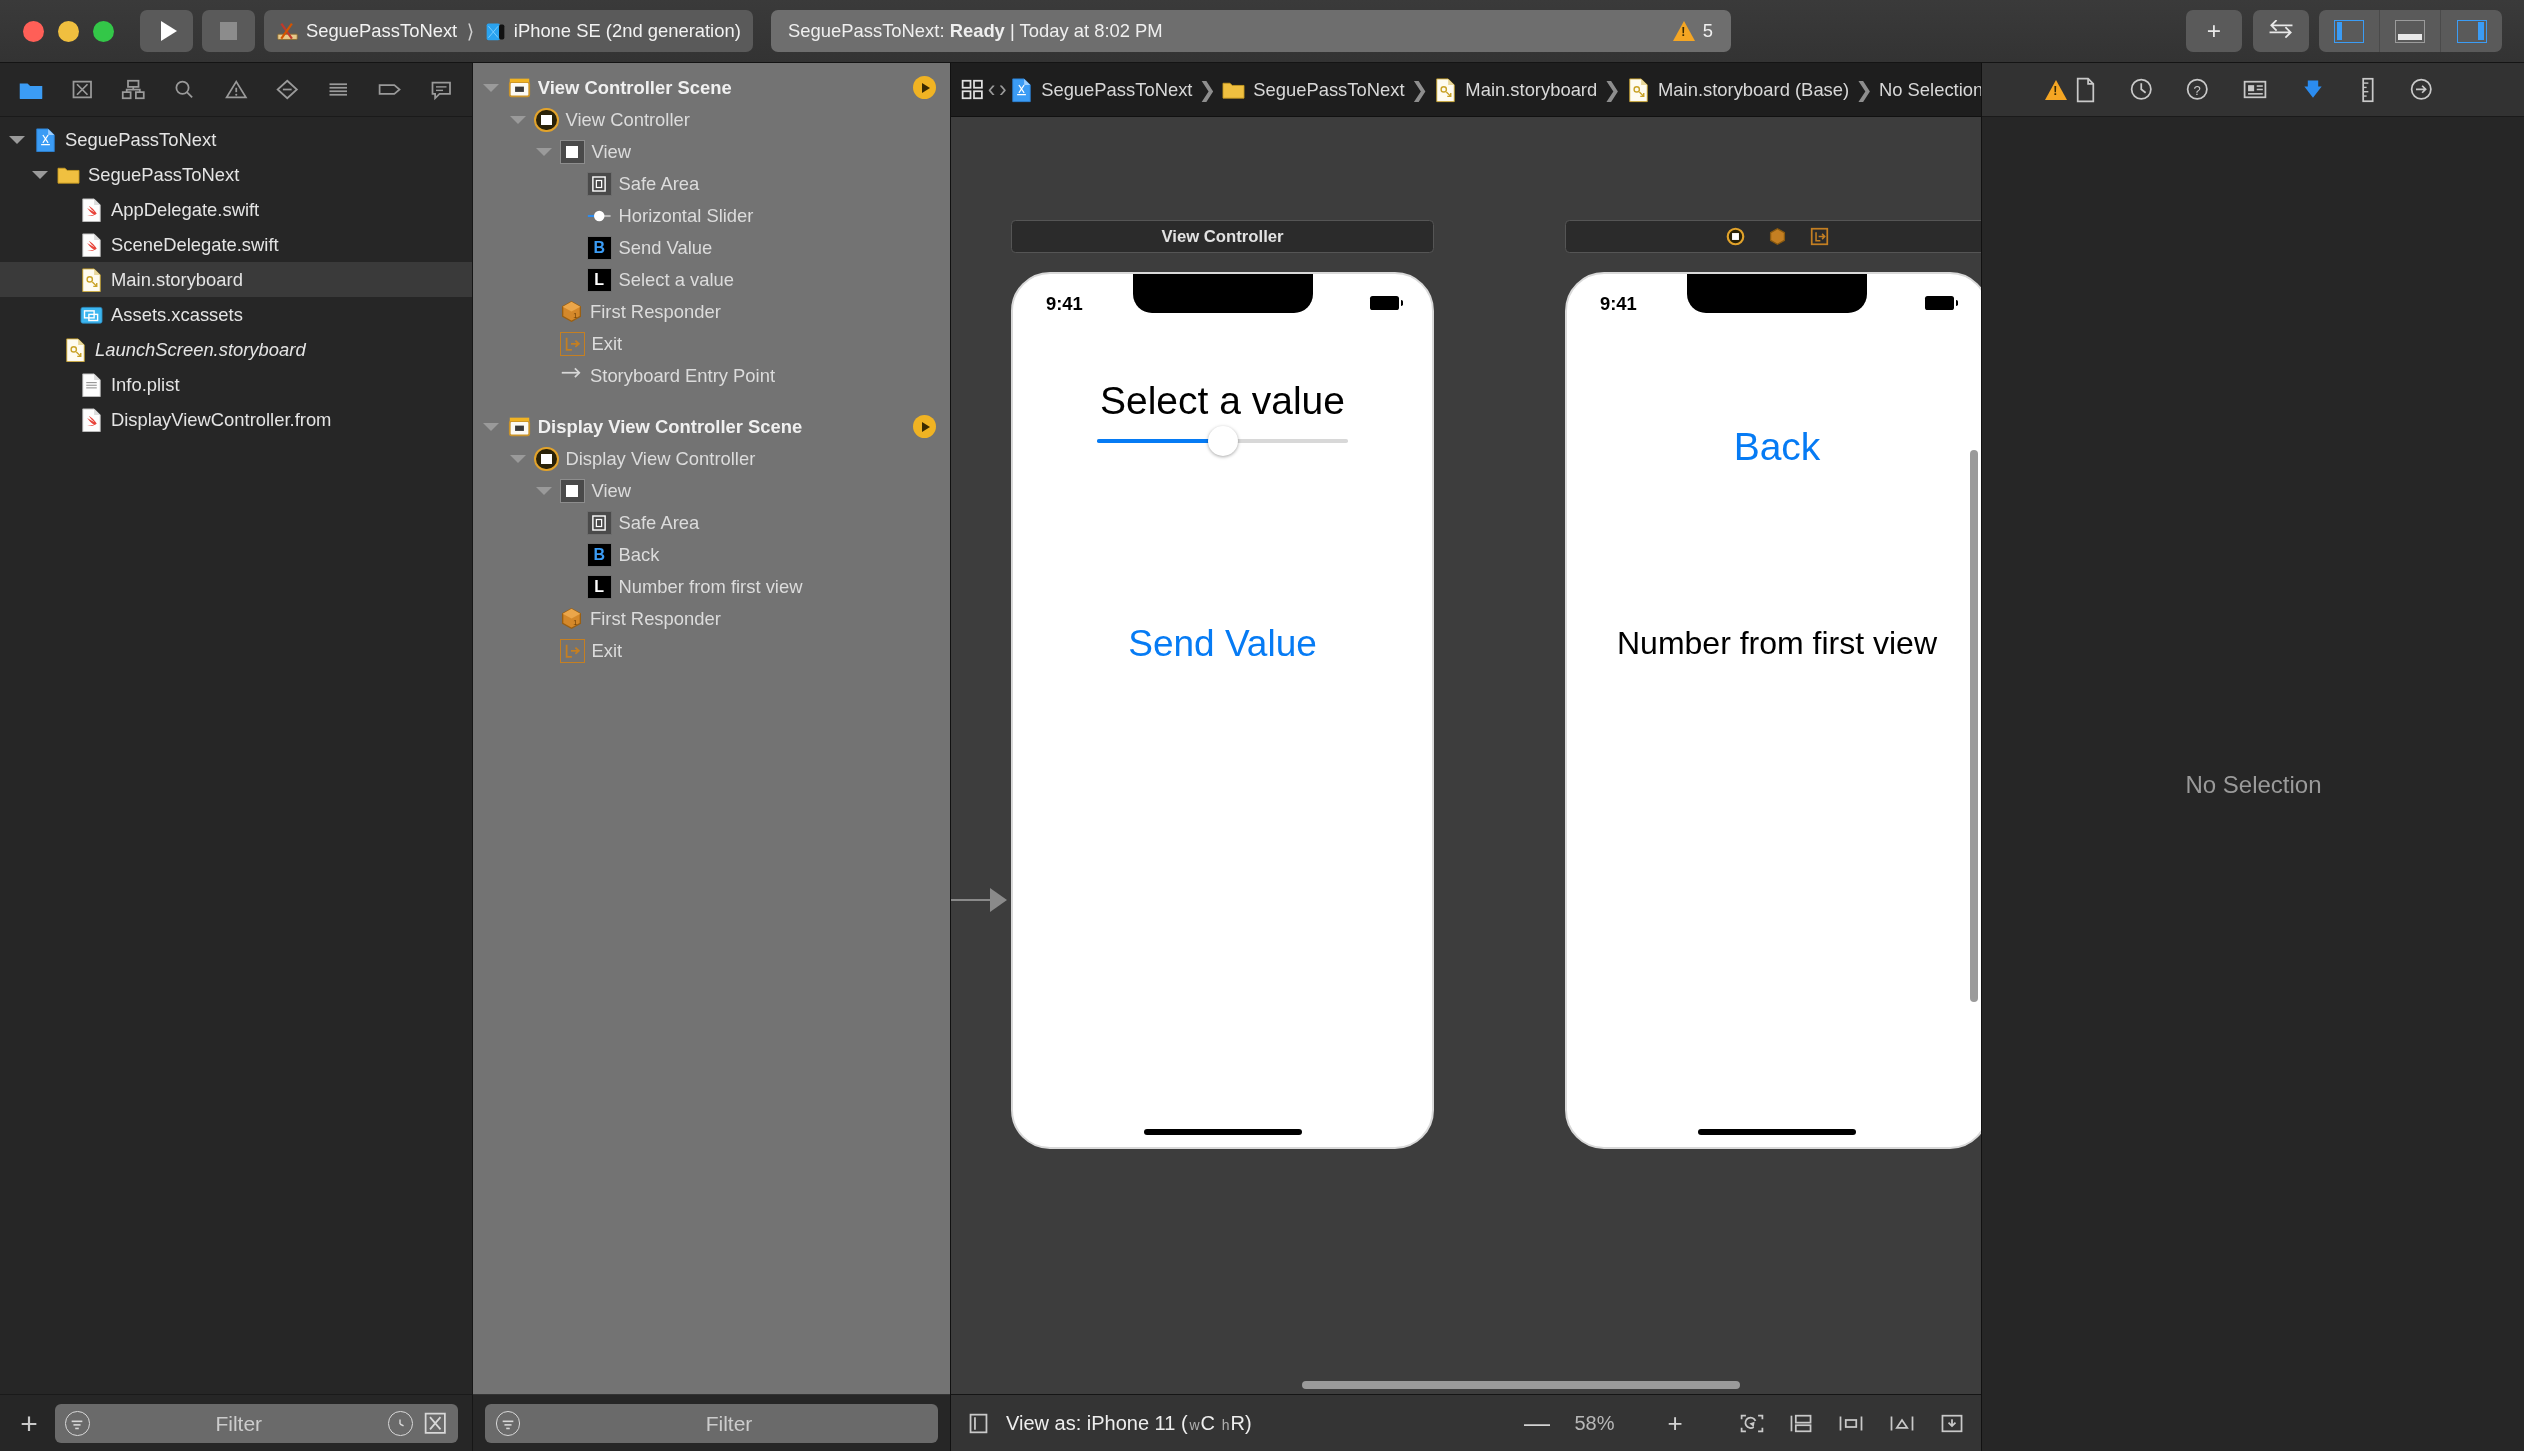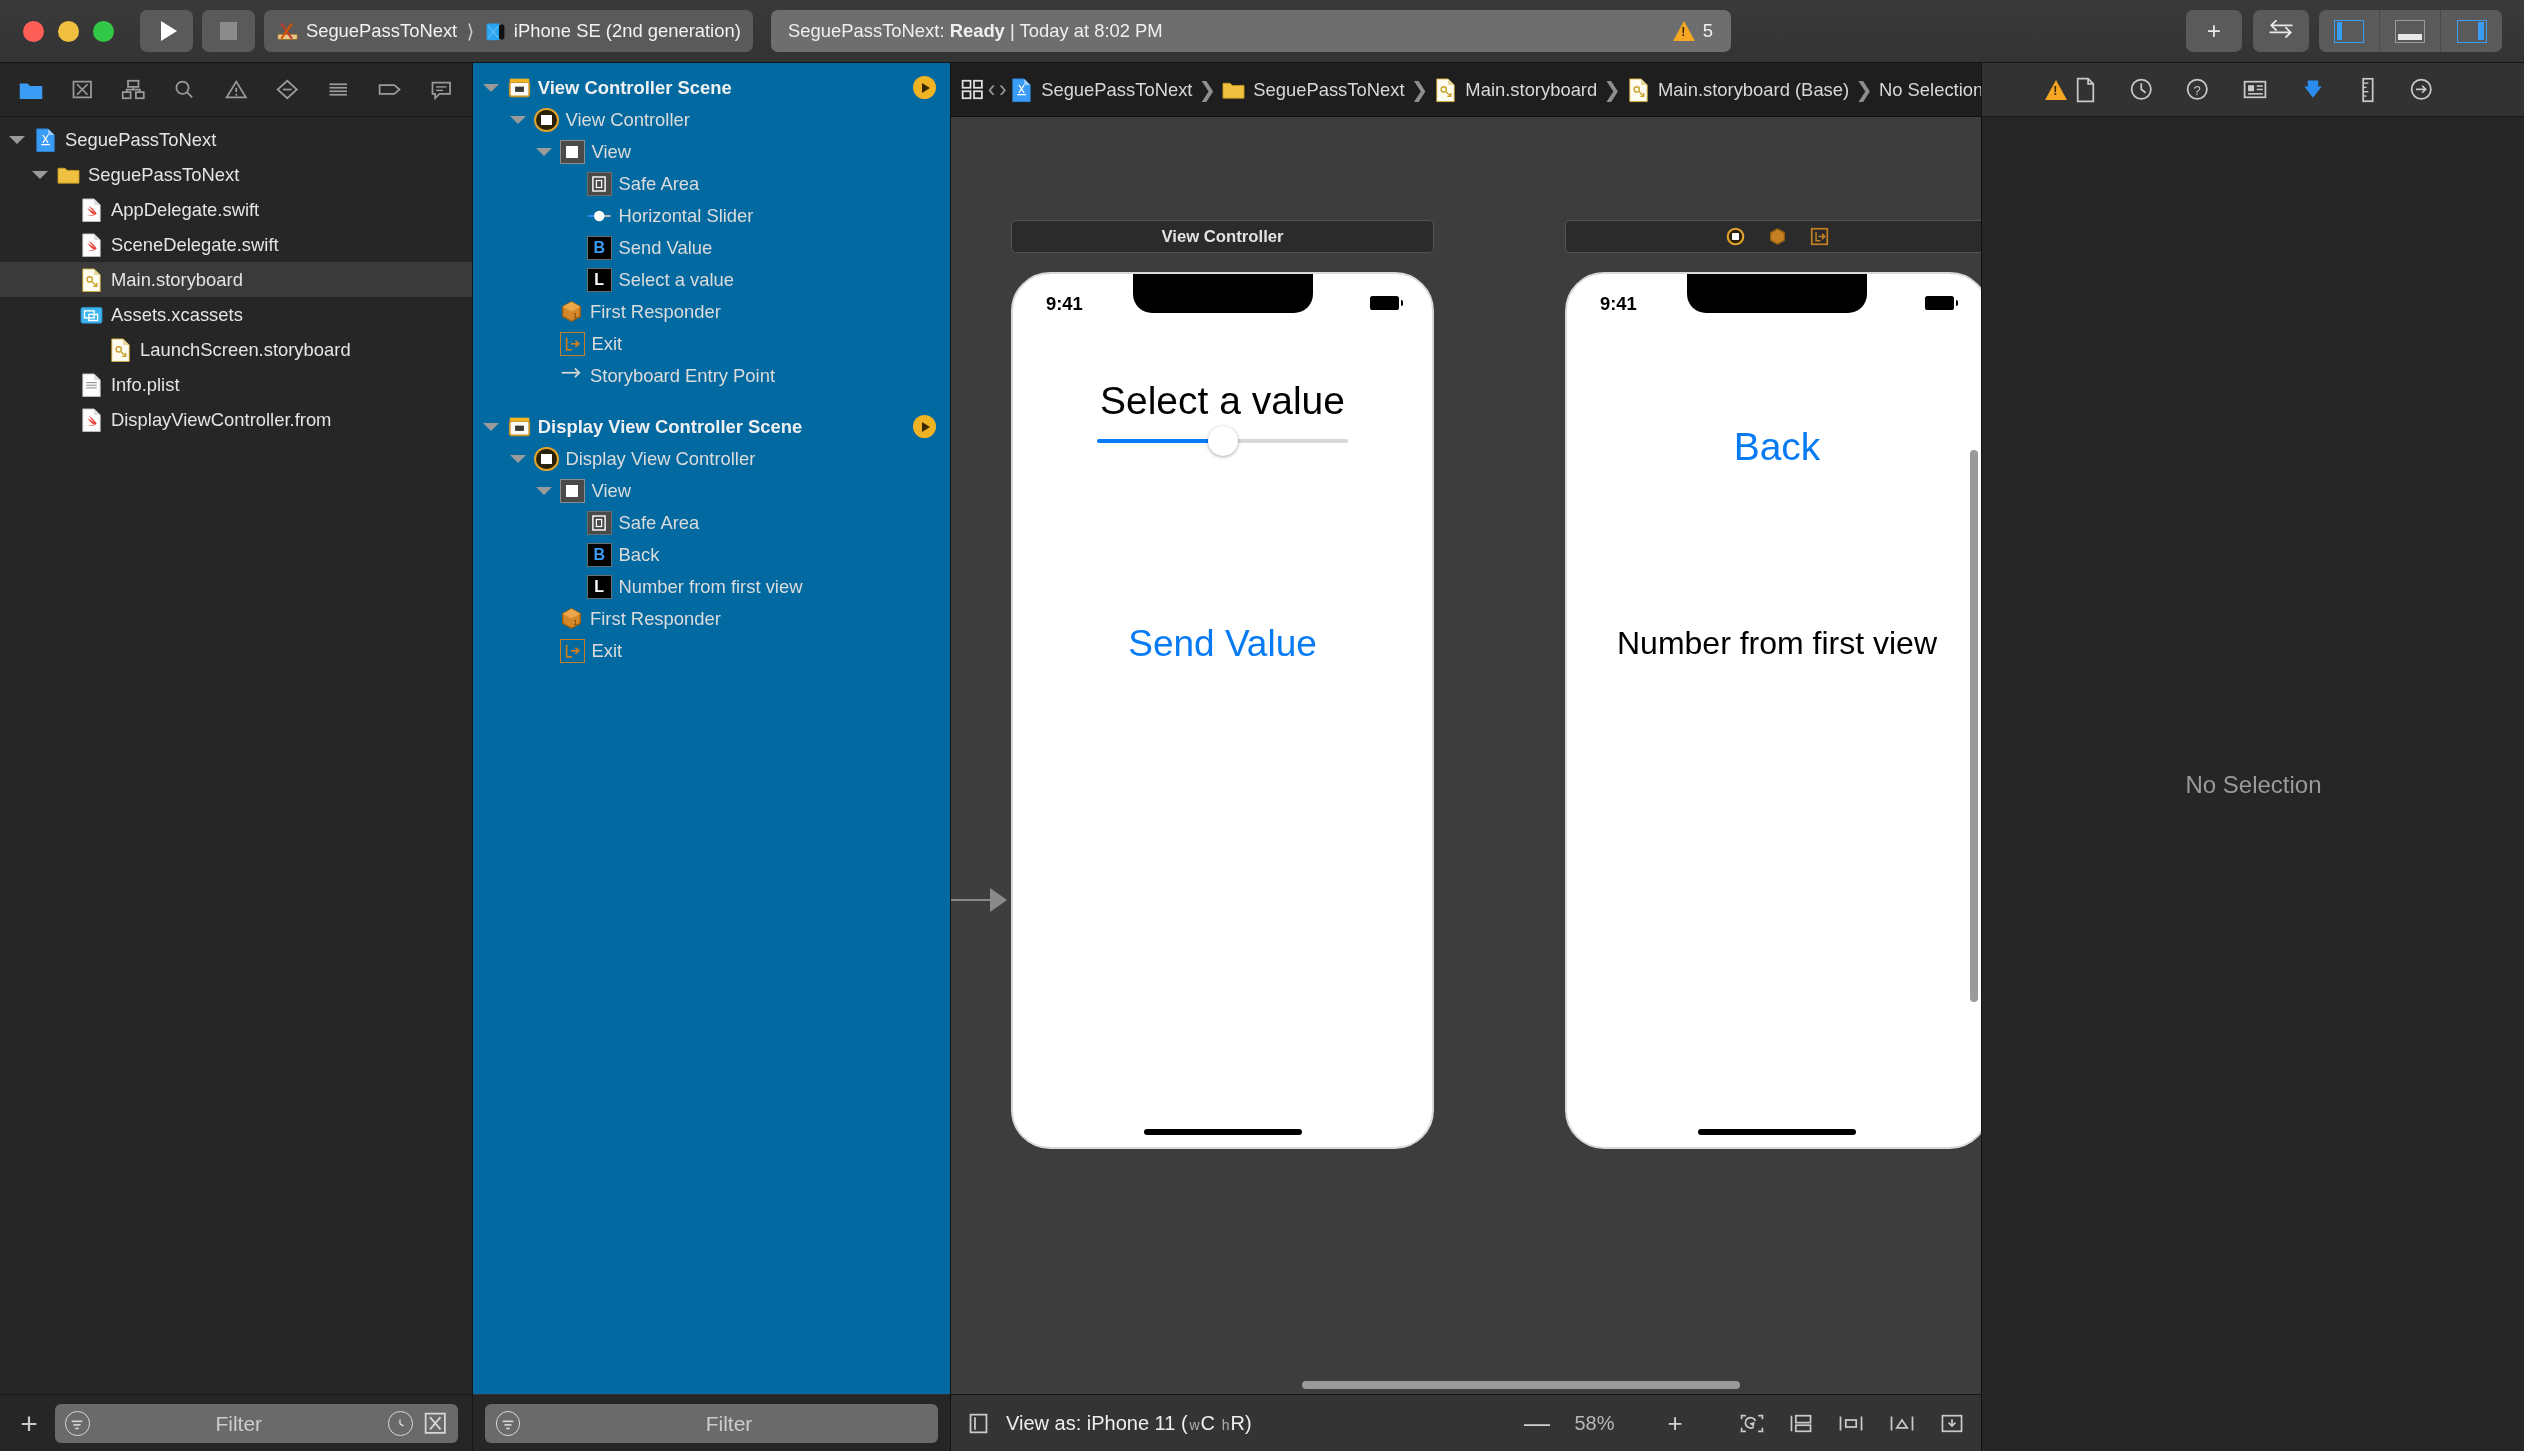--- a/index.html
+++ b/index.html
@@ -102,21 +102,21 @@
   .nav-filter { height: 58px; display: flex; align-items: center; gap: 10.5px; padding: 0 14px;
                 border-top: 0.9px solid #1a1a1a; background: #262626; }
   .plus-btn { color: #c9c9c9; font-size: 30px; line-height: 1; width: 30px; text-align: center; }
   .filterfield { flex: 1; height: 39px; background: #6a6a6a; border-radius: 6.1px;
                  display: flex; align-items: center; gap: 10.5px; padding: 0 10.5px; }
   .filterfield .ftext { color: #cccccc; font-size: 21px; flex: 1; text-align: center; }
   .circ-ic { width: 24.5px; height: 24.5px; border: 1.8px solid #d8d8d8; border-radius: 50%;
              display:flex; align-items:center; justify-content:center; flex:0 0 24.5px;}
 
   
-  .outline { width: 478px; background: #0369a1; display: flex; flex-direction: column;
+  .outline { width: 478px; background: #737373; display: flex; flex-direction: column;
              border-right: 0.9px solid #111; }
   .outline-body { flex: 1; overflow: hidden; padding-top: 8.8px; font-size: 18.4px; color: #dcdcdc; }
   .orow { height: 32px; display: flex; align-items: center; gap: 7px; white-space: nowrap;
           position: relative; }
   .orow .obadge { position: absolute; right: 14px; }
   .scene-arrow { width: 23px; height: 23px; border-radius: 50%; background: #f0b323;
                  display: flex; align-items: center; justify-content: center; }
   .scene-arrow::after { content: ""; width: 0; height: 0; border-left: 8px solid #3a2a00;
                         border-top: 5.3px solid transparent; border-bottom: 5.3px solid transparent;
                         margin-left: 2.6px; }
@@ -406,21 +406,21 @@
             <span class="tw"></span>
             <span class="ficon">
               <svg width="23" height="24.5" viewBox="0 0 26 28">
                 <rect x="1" y="5" width="24" height="18" rx="2" fill="#3cb6f0" stroke="#2b8cc0"></rect>
                 <rect x="5" y="9" width="11" height="8" fill="none" stroke="#fff" stroke-width="1.6"></rect>
                 <rect x="10" y="13" width="10" height="7" fill="none" stroke="#fff" stroke-width="1.6"></rect>
               </svg>
             </span>
             <span>Assets.xcassets</span>
           </div>
-          <div class="trow" style="padding-left: 82px;">
+          <div class="trow" style="padding-left: 37px; font-style: italic;">
             <span class="tw"></span>
             <span class="ficon">
               <svg width="23" height="24.5" viewBox="0 0 26 28">
                 <path d="M3 1 h13 l7 7 v19 H3 Z" fill="#fefbf0" stroke="#c9a227"></path>
                 <path d="M16 1 v7 h7" fill="#e8d79a"></path>
                 <circle cx="11" cy="13" r="3" fill="none" stroke="#c9a227" stroke-width="1.6"></circle>
                 <path d="M14 16 l5 5 M15 21 h4 v-4" stroke="#c9a227" stroke-width="1.6" fill="none"></path>
               </svg>
             </span>
             <span>LaunchScreen.storyboard</span>

